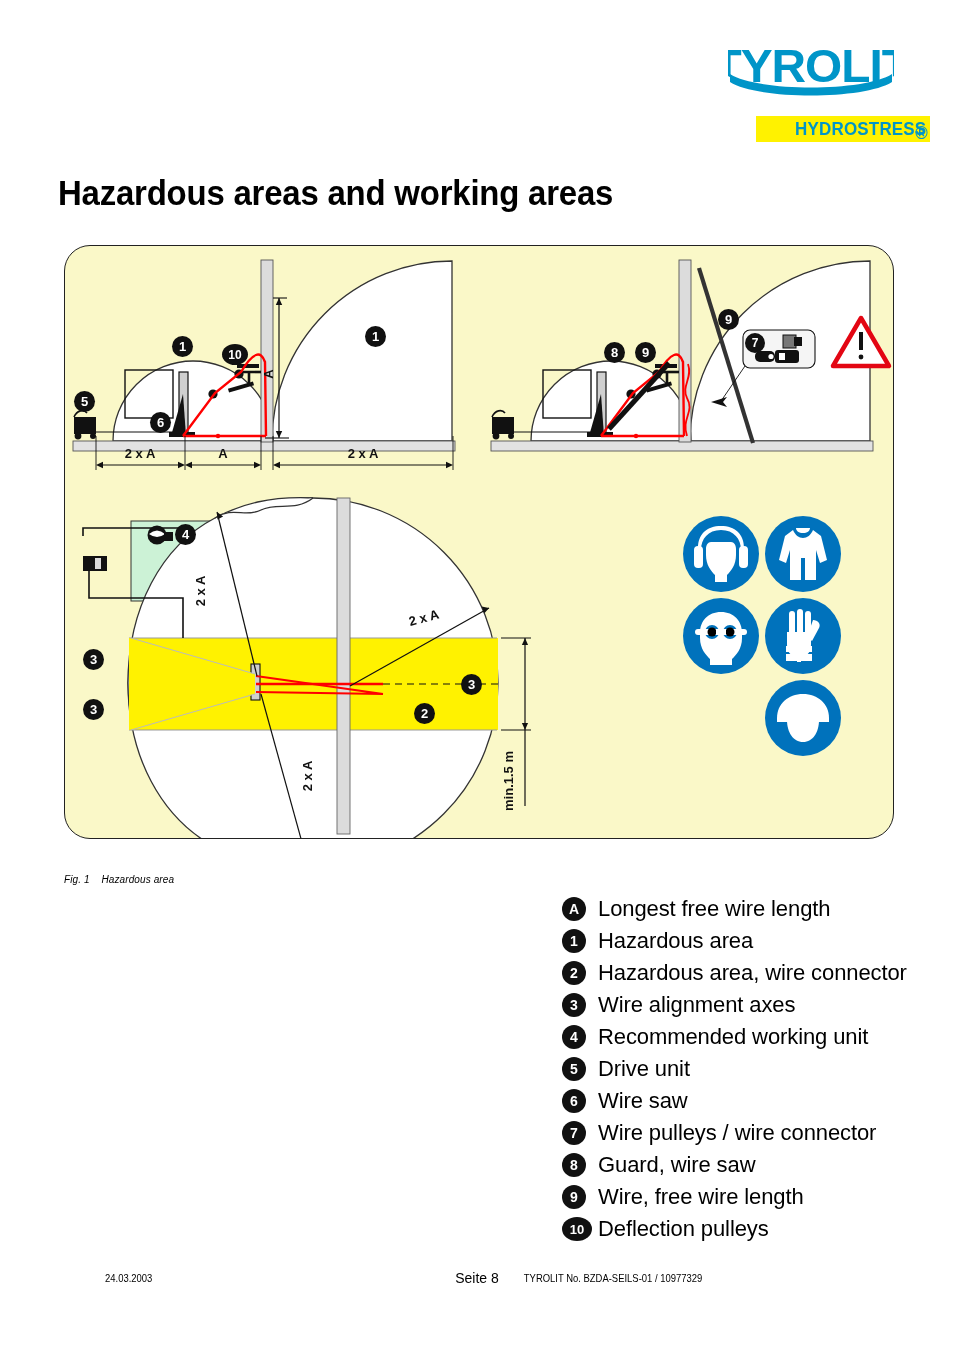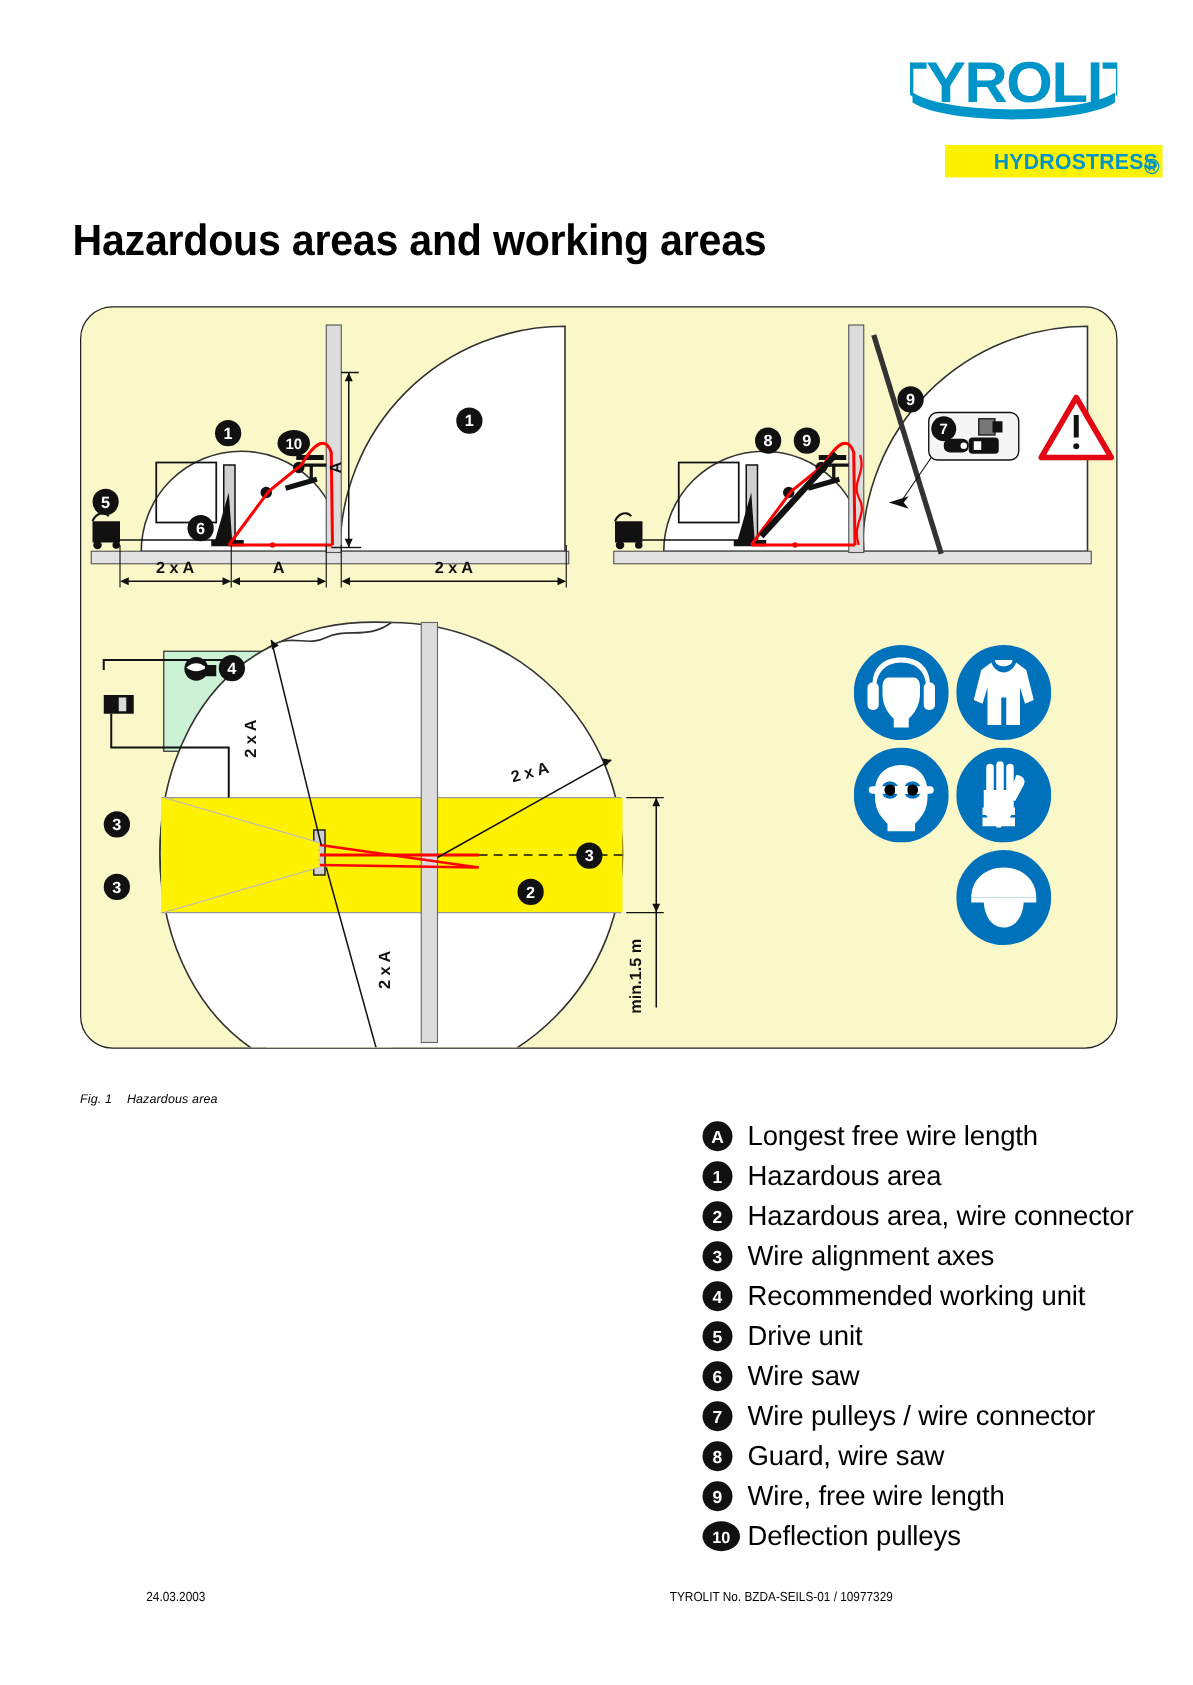--- a/index.html
+++ b/index.html
@@ -69,21 +69,21 @@
   }
   .legend-badge{
     width:24px;height:24px;border-radius:50%;background:#111;color:#fff;
     display:flex;align-items:center;justify-content:center;
     font-size:14px;font-weight:bold;flex:0 0 auto;margin-right:12px;
   }
   .legend-badge.ten{width:30px;height:24px;border-radius:50%;font-size:13px;margin-right:6px;}
   .legend-label{font-size:22px;letter-spacing:-.1px;white-space:nowrap;}
 
   
-  .footer{position:absolute;left:12px;top:1272px;width:760px;height:24px;}
+  .footer{position:absolute;left:0;top:1272px;width:760px;height:24px;}
   .f-left{position:absolute;left:105px;top:0;font-size:10.5px;transform:scaleX(.9);transform-origin:left;}
   .f-center{position:absolute;left:0;top:-2px;width:954px;text-align:center;font-size:14px;}
   .f-right{position:absolute;right:58px;top:0;font-size:10.5px;transform:scaleX(.9);transform-origin:right;white-space:nowrap;}
 </style>
 </head>
 <body>
 
 <div class="page">
 
   <div class="logo">
@@ -389,16 +389,17 @@
       <span class="legend-label">Wire, free wire length</span>
     </div>
     <div class="legend-row">
       <span class="legend-badge ten">10</span>
       <span class="legend-label">Deflection pulleys</span>
     </div>
   </div>
 
   <div class="footer">
     <span class="f-left">24.03.2003</span>
+    <span class="f-center">Seite 8</span>
     <span class="f-right">TYROLIT No. BZDA-SEILS-01  / 10977329</span>
   </div>
 
 </div>
 
 </body></html>

